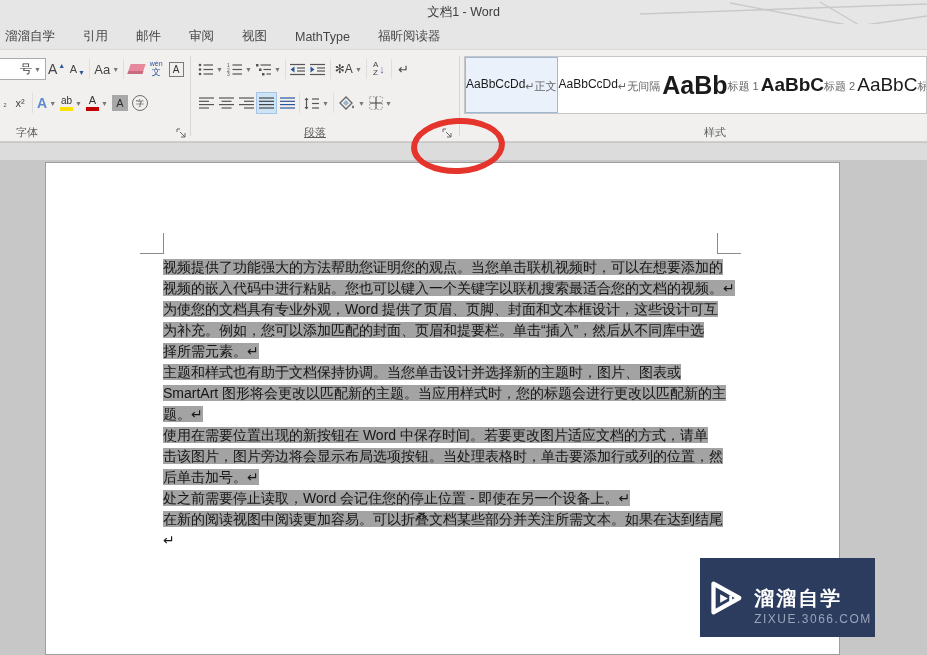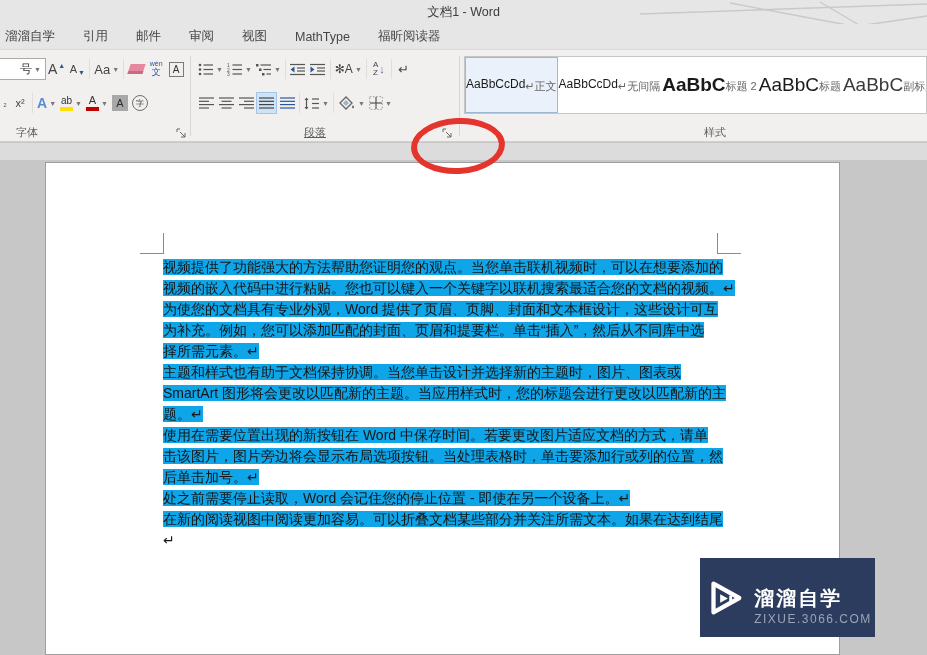--- a/index.html
+++ b/index.html
@@ -67,21 +67,21 @@
   .st-sub .st-sample { font-size:19px; color:#3a3a3a; }
   .st-it .st-sample { font-style:italic; font-size:12px; color:#444; }
 
   
   .docstrip { position:absolute; left:0; top:143px; width:927px; height:17px; background:#dcdcdc; }
   .page { position:absolute; left:45px; top:162px; width:795px; height:493px;
           background:#ffffff; border:1px solid #9e9e9e; }
   .cropmark { position:absolute; background:#8a8a8a; }
   .textblock { position:absolute; left:163px; top:257px; width:562px; }
   .docline { height:21px; font-size:14px; line-height:21px; color:#161616; white-space:nowrap; }
-  .docline .hl { background:#0ea5e9; }
+  .docline .hl { background:#a3a3a3; }
 
   
   .red-ellipse { position:absolute; left:411px; top:118px; width:94px; height:56px;
                  border:6px solid #e5342c; border-radius:50%; transform:rotate(-3deg);
                  background:transparent; }
 
   
   .watermark { position:absolute; left:700px; top:558px; width:175px; height:79px;
                background:#2c3c5f; display:flex; align-items:center; justify-content:center; gap:9px; }
   .wm-text { display:flex; flex-direction:column; }
@@ -385,20 +385,24 @@
     <div class="vsep" style="left:459px;"></div>
 
     <div class="gallery">
       <div class="style-item selected">
         <span class="st-sample">AaBbCcDd</span>
         <span class="st-name">↵正文</span>
       </div>
       <div class="style-item">
         <span class="st-sample">AaBbCcDd</span>
         <span class="st-name">↵无间隔</span>
+      </div>
+      <div class="style-item st-h1">
+        <span class="st-sample">AaBb</span>
+        <span class="st-name">标题 1</span>
       </div>
       <div class="style-item st-h2">
         <span class="st-sample">AaBbC</span>
         <span class="st-name">标题 2</span>
       </div>
       <div class="style-item st-h">
         <span class="st-sample">AaBbC</span>
         <span class="st-name">标题</span>
       </div>
       <div class="style-item st-sub">

